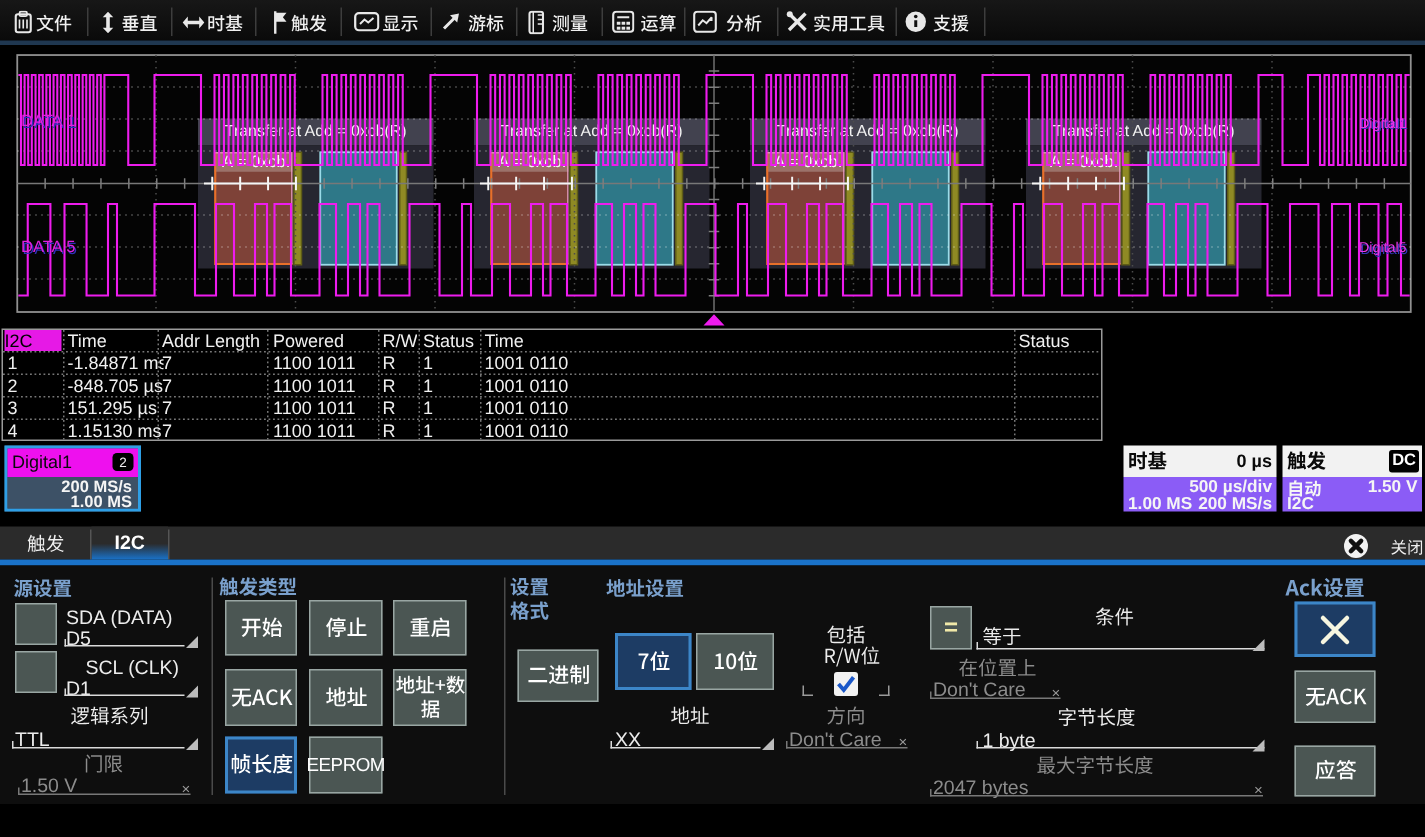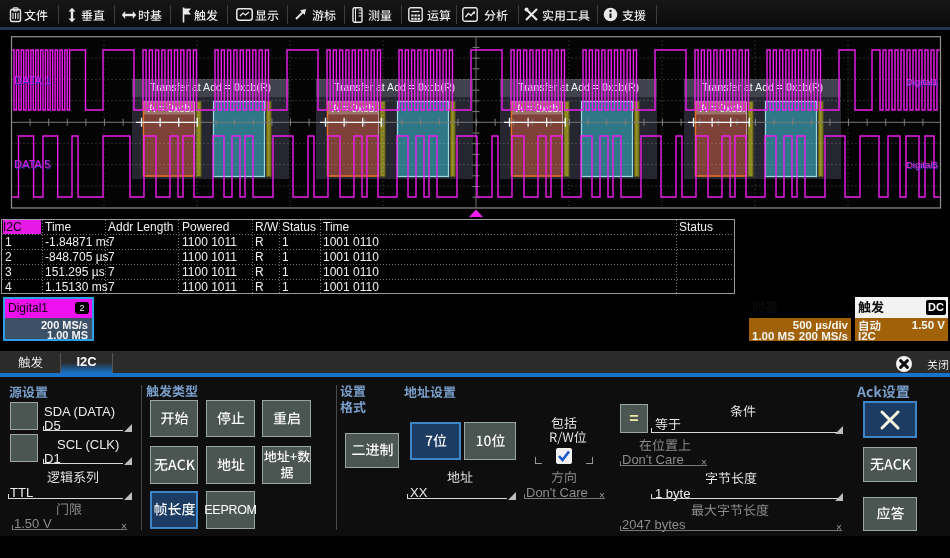--- a/index.html
+++ b/index.html
@@ -14,21 +14,21 @@
   background:#000; border:1px solid #9a9a9a; font-size:12px; color:#f0f0f0; }
 .trow { position:absolute; left:0; width:732px; height:15px; }
 .tc { position:absolute; top:1px; white-space:nowrap; overflow:hidden; }
 .tsepv { position:absolute; top:0; bottom:0; width:1px;
   background-image:linear-gradient(#777 1px, transparent 1px); background-size:1px 3px; }
 .tseph { position:absolute; left:0; right:0; height:1px;
   background-image:linear-gradient(90deg,#777 1px, transparent 1px); background-size:3px 1px; }
 .ibox { position:absolute; top:297px; height:44px; font-size:12px; }
 .ihd { position:absolute; left:0; right:0; top:0; height:21px; background:#f2f2f2;
   color:#0a0a0a; font-weight:bold; line-height:21px; }
-.ibd { position:absolute; left:0; right:0; top:21px; bottom:0; background:#a16207;
+.ibd { position:absolute; left:0; right:0; top:21px; bottom:0; background:#8b5cf6;
   color:#f5f5f5; font-weight:bold; font-size:11.5px; }
 #tabbar { position:absolute; left:0; top:351px; width:950px; height:22px; background:#2b2b2b; }
 #bluebar { position:absolute; left:0; top:373px; width:950px; height:4px; background:#1a72c8; }
 #dlg { position:absolute; left:0; top:377px; width:950px; height:159px; background:#0e0e0e; }
 .lbl { color:#ececec; font-size:13px; position:absolute; white-space:nowrap; }
 .dis { color:#8c8c8c !important; }
 .btn { position:absolute; background:#4b5653; border:1px solid #99a6a3; color:#fff;
   font-size:14px; display:flex; align-items:center; justify-content:center;
   text-align:center; line-height:16px; }
 .sel { background:#1d3c64; border:2px solid #3c86c8; }
@@ -274,20 +274,23 @@
     </div>
 <div class="ibox" style="left:3px;width:91px;border:2px solid #2e9fe6;background:#3d5166">
 <div class="ihd" style="height:19px;line-height:19px;background:#ee10ee;padding-left:3px;font-weight:normal;top:0">Digital1
 <span style="position:absolute;right:3px;top:3px;width:14px;height:12px;background:#000;border-radius:3px;color:#eee;font-size:9px;text-align:center;line-height:12px">2</span></div>
 <div class="ibd" style="top:19px;background:#3d5166;text-align:right;padding:0 4px;font-size:11px">
 <div style="line-height:10px;margin-top:2px">200 MS/s</div>
         <div style="line-height:10px">1.00 MS</div>
       </div>
     </div>
     <div class="ibox" style="left:749px;width:102px">
+<div class="ihd">
+        <span style="position:absolute;right:3px">0 µs</span>
+      </div>
 <div class="ibd">
         <div style="position:absolute;right:3px;top:1px">500 µs/div</div>
 <div style="position:absolute;left:3px;top:12px">1.00 MS</div>
         <div style="position:absolute;right:3px;top:12px">200 MS/s</div>
       </div>
     </div>
     <div class="ibox" style="left:855px;width:93px">
 <div class="ihd">
         <span style="position:absolute;right:2px;top:3px;background:#000;color:#fff;font-size:11px;line-height:14px;padding:0 2px;border-radius:2px;height:15px">DC</span>
       </div>

